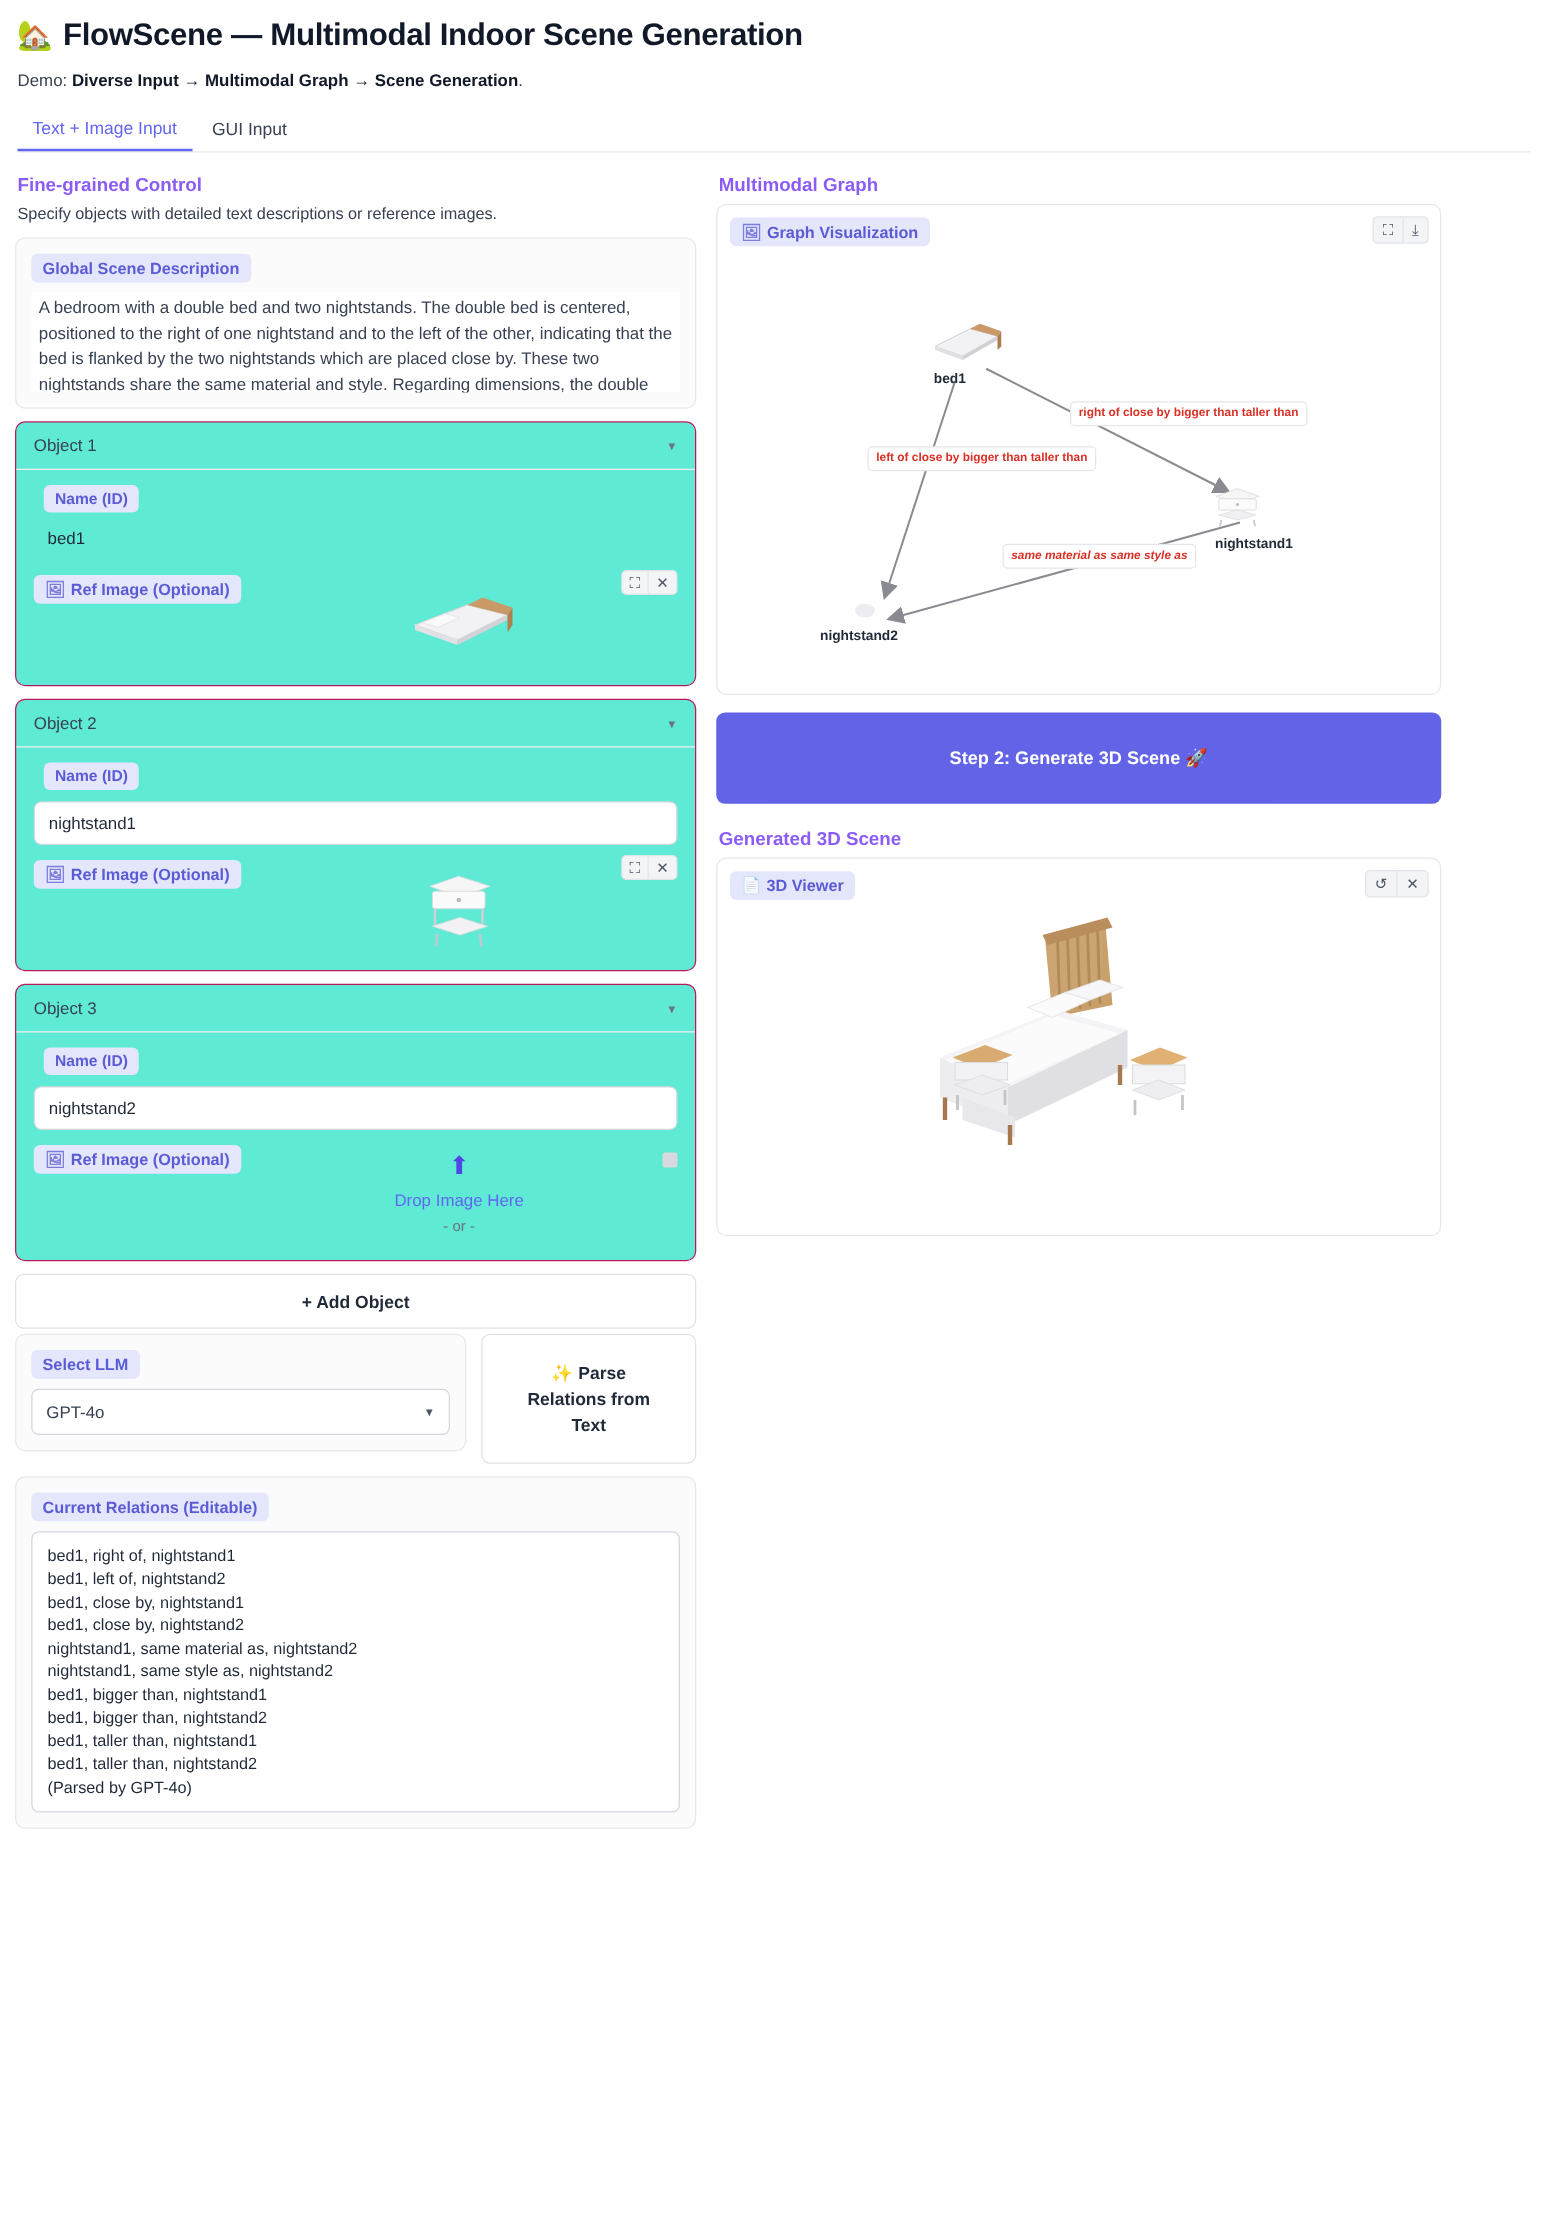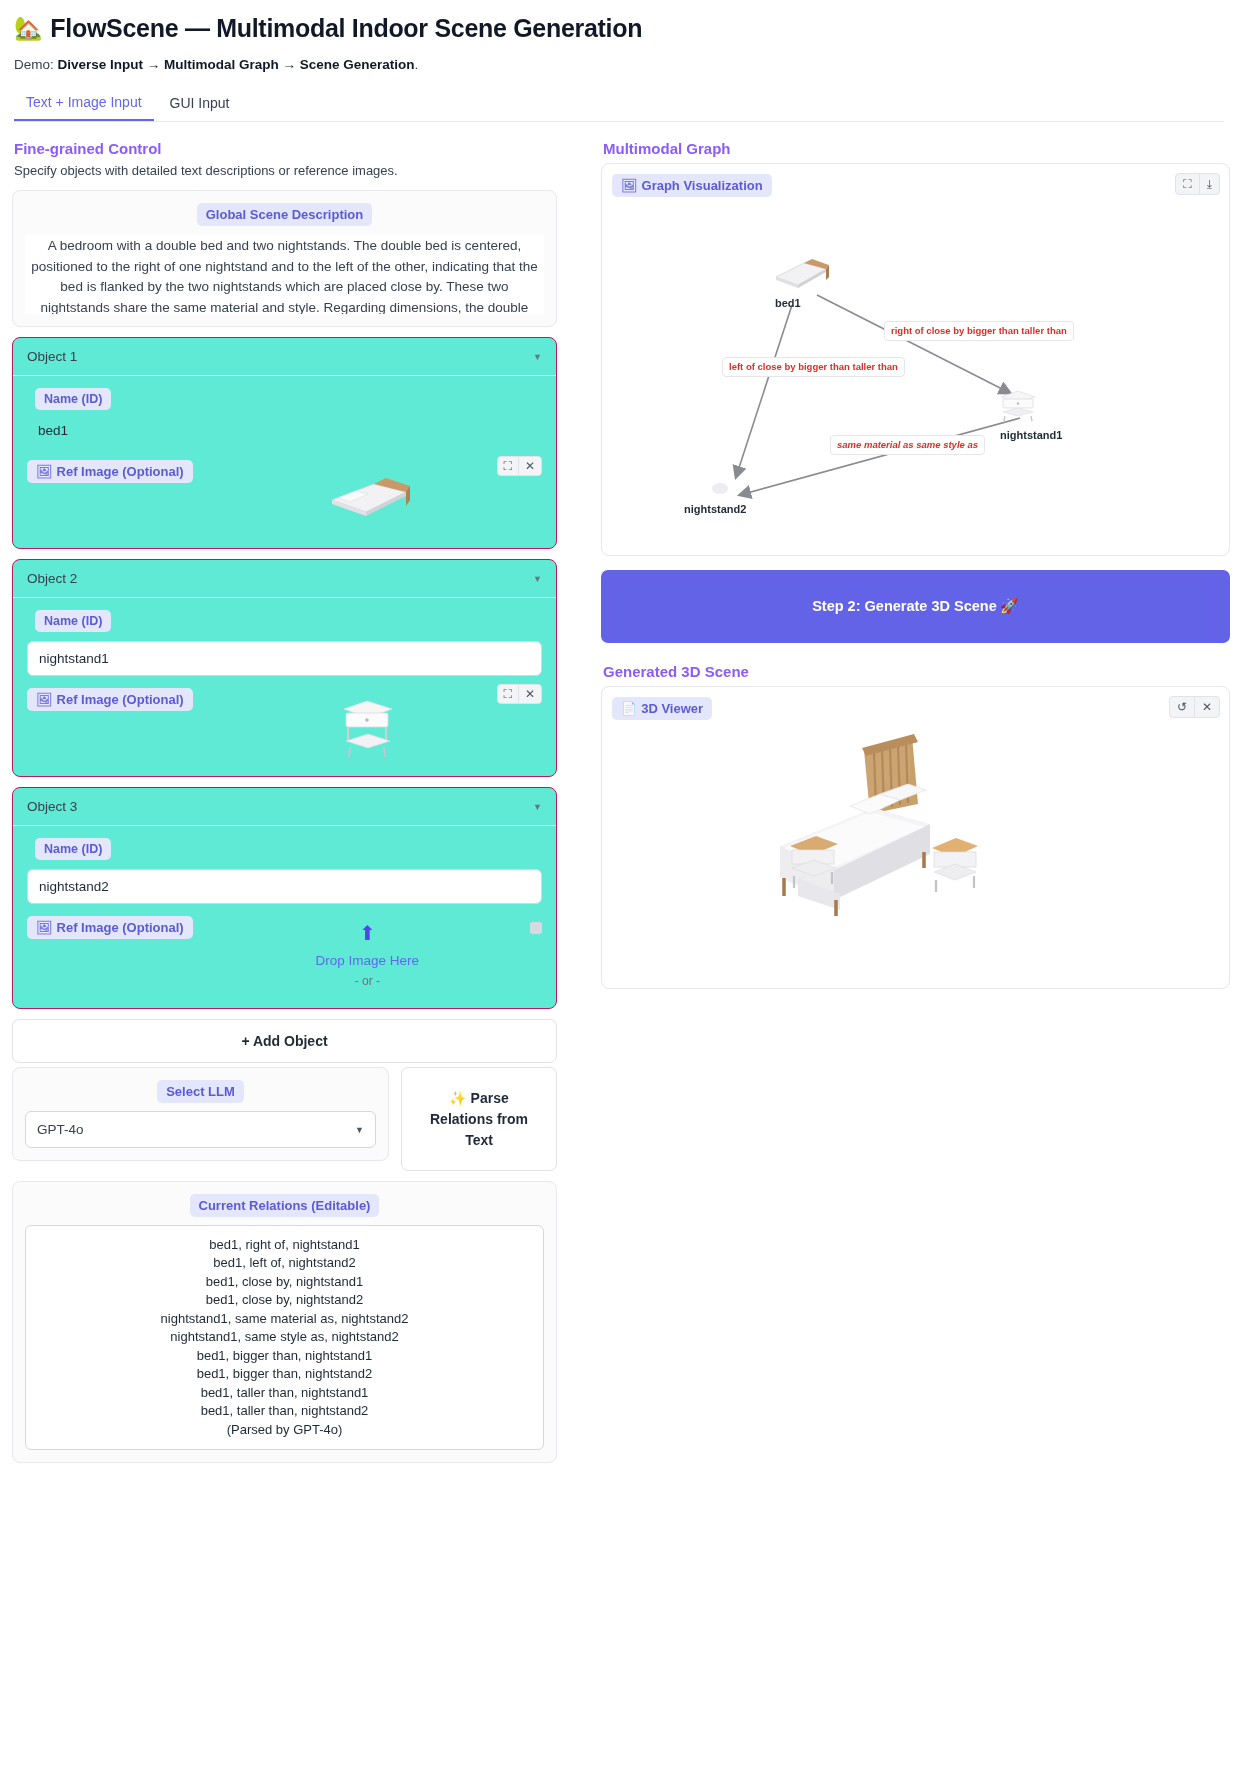--- a/index.html
+++ b/index.html
@@ -30,29 +30,29 @@
   }
   .tab {
     font-size: 14px; padding: 6px 12px 9px 12px; color: #374151;
     cursor: pointer; background: none; border: none;
   }
   .tab.active { color: #6366f1; border-bottom: 2px solid #6366f1; }
 
   
   .cols { display: flex; gap: 16px; margin-top: 18px; align-items: flex-start; }
   .col-left { width: 545px; flex: none; }
-  .col-right { width: 629px; flex: none; margin-left: 28px; }
+  .col-right { width: 580px; flex: none; }
 
   .section-title { font-size: 15px; font-weight: bold; color: #8b5cf6; margin: 0 0 6px 2px; }
   .section-sub { font-size: 13px; color: #374151; margin: 0 0 12px 2px; }
 
   
   .card {
     background: #fbfbfc; border: 1px solid #e7e7ec; border-radius: 8px;
-    padding: 12px; margin-bottom: 10px; text-align: center;
+    padding: 12px; margin-bottom: 10px;
   }
 
   .pill {
     display: inline-block; background: #e4e6fb; color: #5b5bd6;
     font-size: 13px; font-weight: bold; border-radius: 5px;
     padding: 4px 9px; margin-bottom: 8px;
   }
   .pill .ic { margin-right: 4px; opacity: .75; }
 
   .desc-box {
@@ -117,21 +117,21 @@
   
   .parse-row { display: flex; gap: 12px; align-items: stretch; margin-top: 4px; }
   .llm-card { flex: 1; }
   .select {
     width: 100%; border: 1px solid #d6d6de; border-radius: 6px; background: #fff;
     padding: 10px 11px; font-size: 13.5px; color: #374151;
     display: flex; justify-content: space-between; align-items: center; cursor: pointer;
   }
   .select .caret { font-size: 9px; color: #4b5563; }
   .parse-btn {
-    width: 156px; flex: none; background: #ffffff; border: 1px solid #e1e1e8;
+    width: 172px; flex: none; background: #ffffff; border: 1px solid #e1e1e8;
     border-radius: 7px; font-size: 14px; font-weight: bold; color: #1f2937;
     text-align: center; padding: 16px 27px; line-height: 1.5; cursor: pointer;
   }
   .relations {
     width: 100%; border: 1px solid #d6d6de; border-radius: 6px; background: #fff;
     padding: 10px 12px; font-size: 13px; line-height: 1.42; color: #1f2937;
     white-space: pre-wrap; min-height: 190px;
     font-family: "Liberation Sans", sans-serif;
   }
   .primary-btn {

